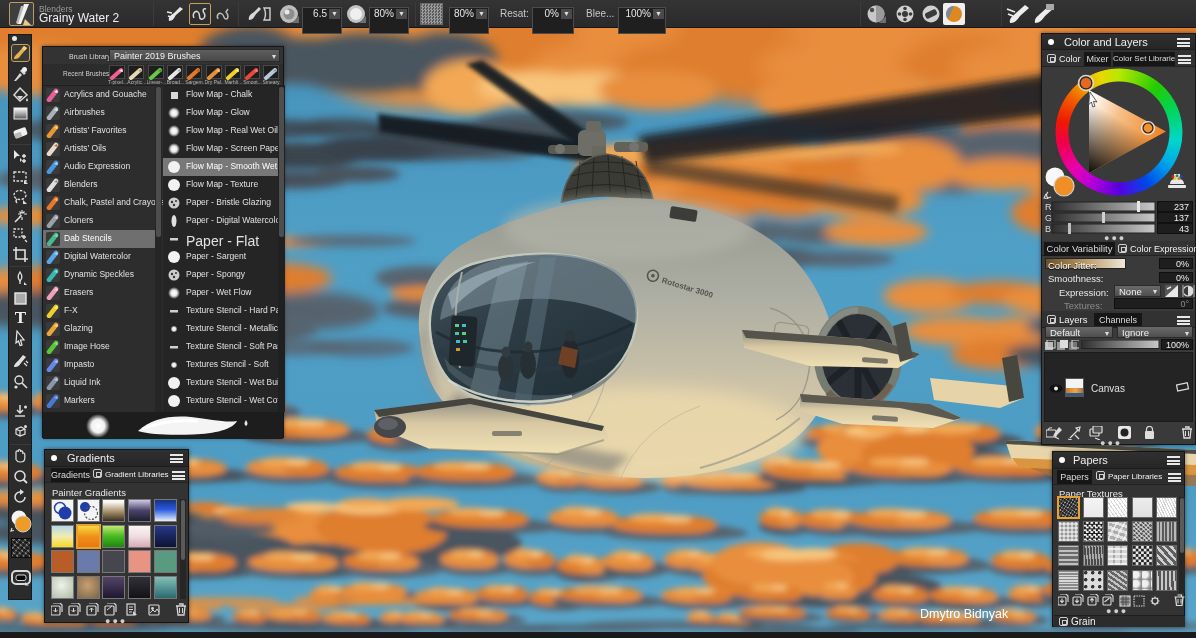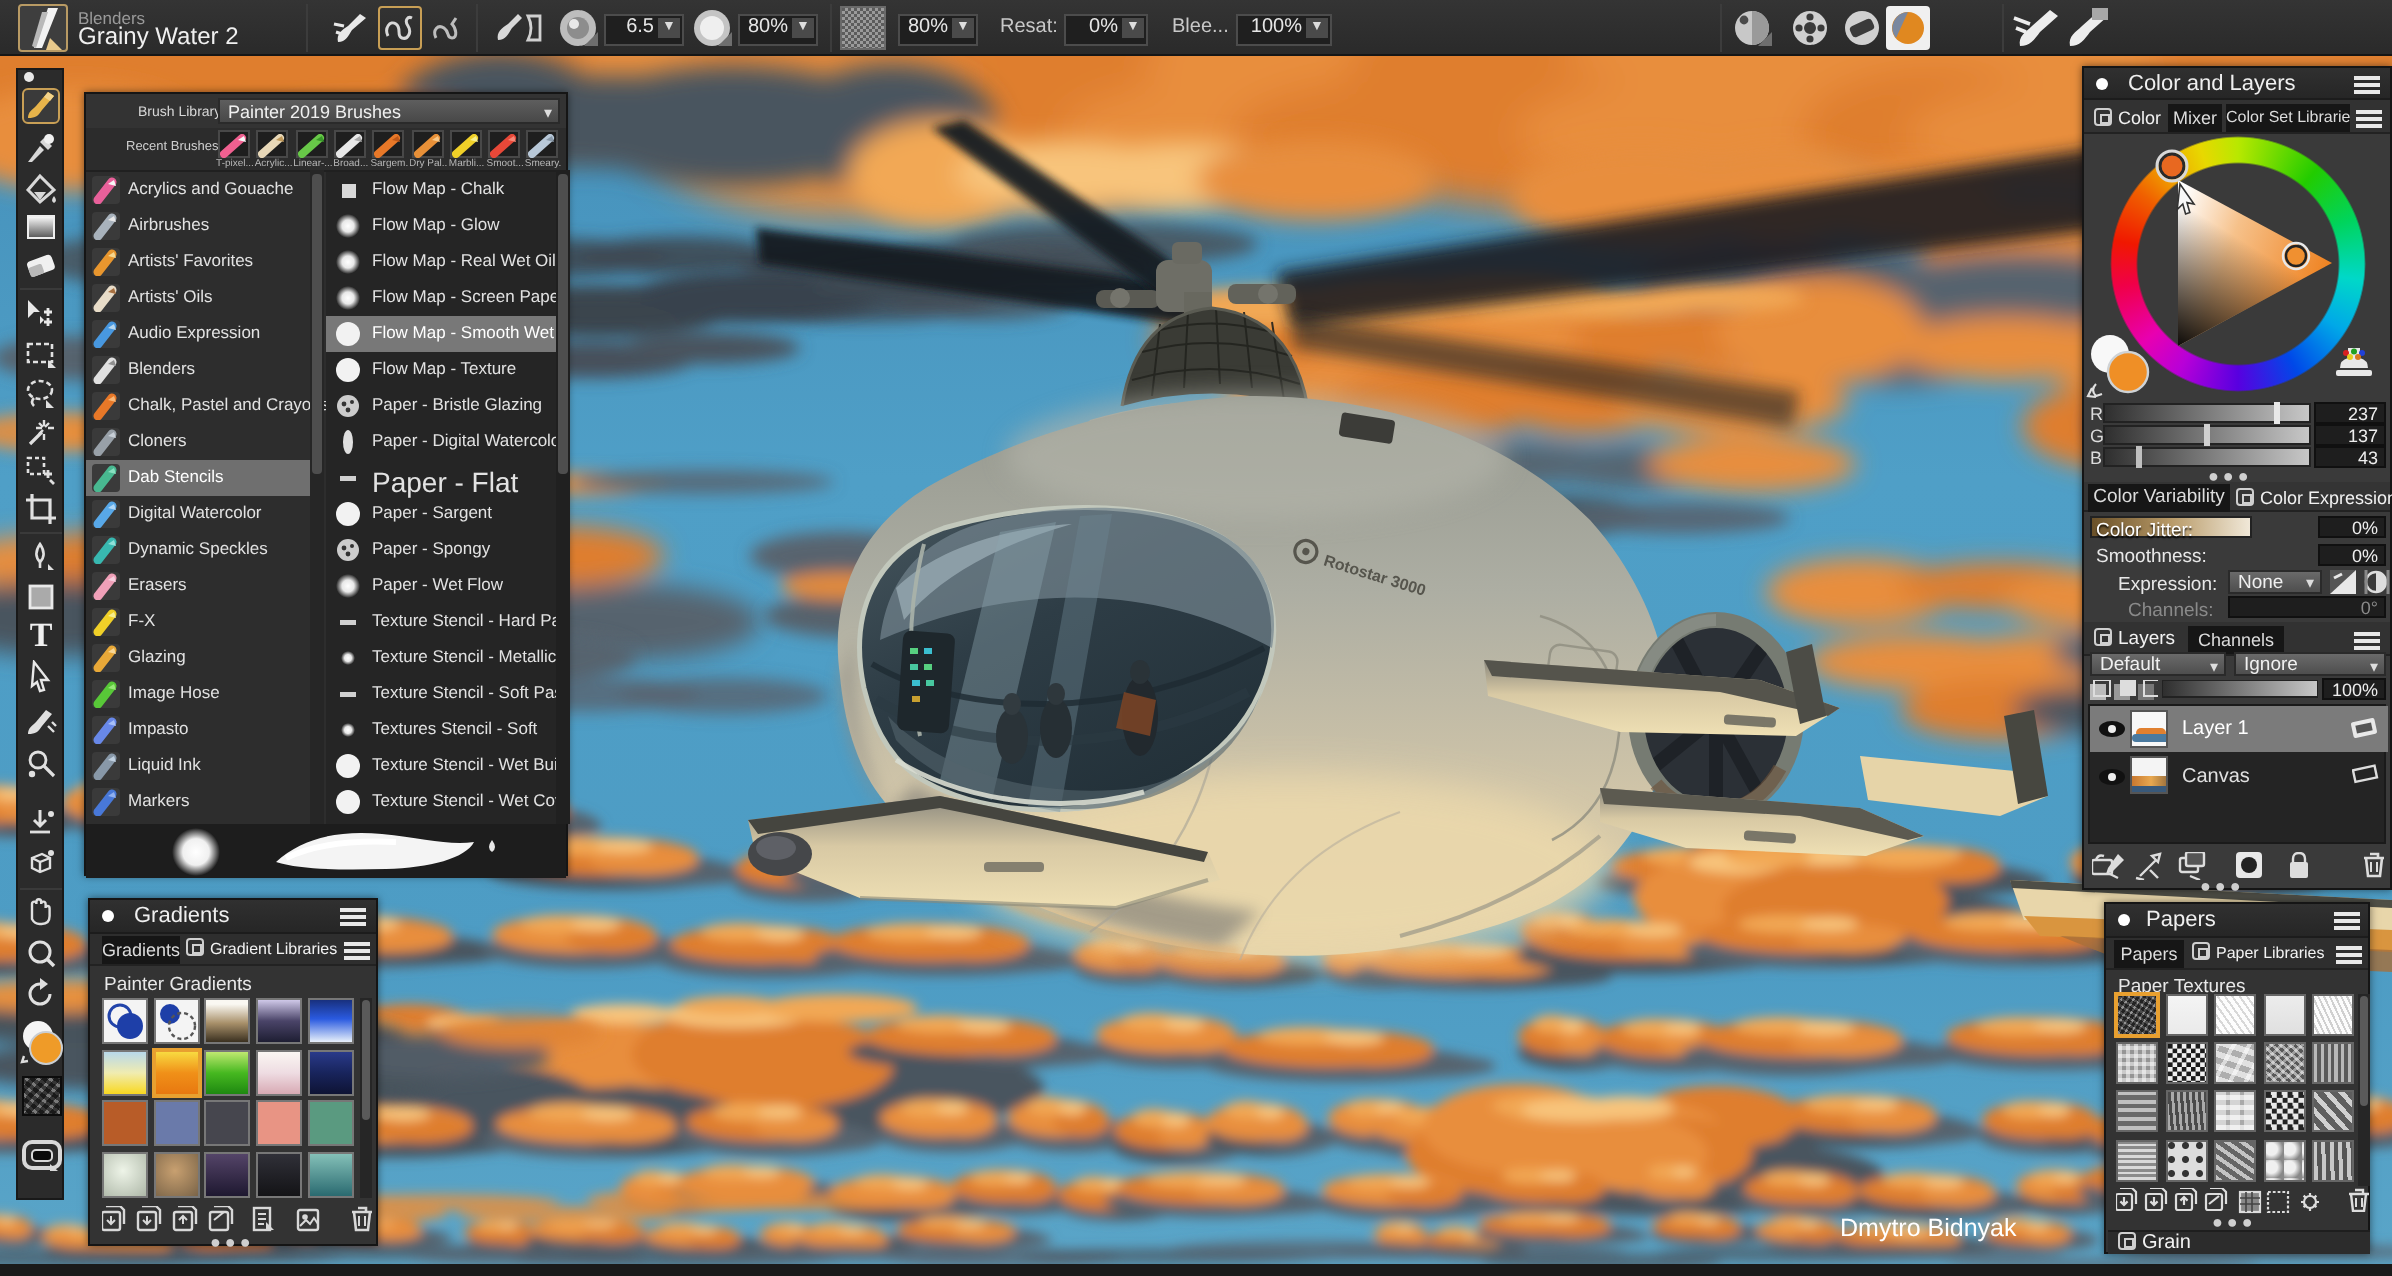--- a/index.html
+++ b/index.html
@@ -1,21 +1,21 @@
 <!DOCTYPE html>
 <html><head><meta charset="utf-8"><style>
 *{margin:0;padding:0;box-sizing:border-box}
 html,body{width:1196px;height:638px;overflow:hidden;background:#2c2c2c;font-family:"Liberation Sans",sans-serif}
 #stage{position:absolute;left:0;top:0;width:1196px;height:638px}
 .abs{position:absolute}
 
 #topbar{position:absolute;left:0;top:0;width:1196px;height:28px;background:linear-gradient(#343434,#2a2a2a);border-bottom:1px solid #161616}
 #topbar .sep{position:absolute;top:2px;width:1px;height:24px;background:#1d1d1d;border-right:1px solid #3c3c3c}
 .tlabel{position:absolute;color:#c8c8c8;font-size:10px;line-height:10px}
-.tbox{position:absolute;height:16px;background:#1f1f1f;border:1px solid #4c4c4c;color:#e6e6e6;font-size:10px;text-align:right;line-height:12px;padding-right:14px}
+.tbox{position:absolute;height:27px;background:#1f1f1f;border:1px solid #4c4c4c;color:#e6e6e6;font-size:10px;text-align:right;line-height:12px;padding-right:14px}
 .tbox .chev{position:absolute;right:1px;top:1px;width:11px;height:10px;background:#4a4a4a;color:#ddd;font-size:7px;line-height:10px;text-align:center}
 
 #ltool{position:absolute;left:8px;top:34px;width:24px;height:566px;background:#2b2b2b;border:1px solid #191919}
 .tool{position:absolute;left:3px;width:17px;height:17px}
 .tsep{position:absolute;left:1px;width:21px;height:1px;background:#1c1c1c;border-bottom:1px solid #3a3a3a}
 
 .panel{position:absolute;background:#333333;border:1px solid #151515;box-shadow:0 0 4px rgba(0,0,0,.5)}
 .phead{position:relative;height:17px;background:linear-gradient(#303030,#262626);border-bottom:1px solid #1c1c1c;color:#efefef;font-size:11px;line-height:17px}
 .pdot{position:absolute;left:6px;top:6px;width:6px;height:6px;border-radius:50%;background:#fff}
 .hamb{position:absolute;width:13px;height:9px;background:repeating-linear-gradient(#e8e8e8 0 2px,rgba(0,0,0,0) 2px 3.6px)}
@@ -1527,21 +1527,21 @@
     <svg class="abs" style="left:123px;top:251px" width="13" height="12">
         <rect x="0" y="0" width="13" height="12" fill="#555"></rect>
         <path d="M0,12 L13,0 L13,12 Z" fill="#e8e8e8"></path>
         <path d="M2,4 l4,-2" stroke="#e8e8e8" stroke-width="1.5"></path>
       </svg>
     <svg class="abs" style="left:140px;top:251px" width="13" height="12">
         <circle cx="6" cy="6" r="5" fill="none" stroke="#ddd" stroke-width="1.2"></circle>
         <path d="M6,1 A5,5 0 0 1 6,11 Z" fill="#ddd"></path>
         <path d="M1,0 v12 M12,0 v12" stroke="#888" stroke-width="1.5"></path>
       </svg>
-    <div class="rlab" style="left:22px;top:266px;font-size:9.5px;color:#8a8a8a">Channels:</div>
+    <div class="rlab" style="left:22px;top:266px;font-size:9.5px;color:#8a8a8a">Textures:</div>
     <div class="vbox" style="left:72px;top:264px;width:79px;color:#8a8a8a">0°</div>
 
     <div class="abs tabrow" style="position:absolute;left:0;top:277px;width:153px;height:17px;background:#323232">
         <div class="taba" style="left:5px;top:2px;font-size:9.5px"><span class="ticon"></span>Layers</div>
         <div class="tabd" style="left:52px;top:2px;width:48px;font-size:9px">Channels</div>
         <div class="hamb" style="right:5px;top:5px"></div>
       </div>
     <div class="ddl" style="left:3px;top:292px;width:68px;height:12px;line-height:12px">Default<span class="ch" style="line-height:13px">▾</span></div>
     <div class="ddl" style="left:75px;top:292px;width:76px;height:12px;line-height:12px">Ignore<span class="ch" style="line-height:13px">▾</span></div>
     <svg class="abs" style="left:3px;top:306px" width="34" height="11">
@@ -1555,35 +1555,20 @@
           <rect x="0" y="2" width="8" height="8" fill="#777"></rect>
           <rect x="3" y="0" width="8" height="8" fill="none" stroke="#ddd"></rect>
         </g>
       </svg>
     <svg class="abs" style="left:39px;top:306px" width="78" height="9">
         <rect x="0" y="0" width="78" height="8.5" fill="url(#slid)" stroke="#222"></rect>
       </svg>
     <div class="vbox" style="left:119px;top:305px;width:32px">100%</div>
 
     <div class="abs" style="left:2px;top:318px;width:149px;height:70px;background:#242424;border:1px solid #1a1a1a">
-      <div class="abs" style="left:0;top:0;width:149px;height:23px;background:#7b7b7b">
-        <svg class="abs" style="left:4px;top:7px" width="14" height="9">
-            <ellipse cx="7" cy="4.5" rx="6.5" ry="4" fill="#111"></ellipse>
-            <circle cx="7" cy="4.5" r="2" fill="#eee"></circle>
-          </svg>
-        <div class="abs" style="left:20px;top:2px;width:19px;height:19px;background:#f8f8f8;border:1px solid #555;overflow:hidden">
-          <div class="abs" style="left:2px;top:8px;width:15px;height:5px;background:#e08030;border-radius:3px"></div>
-          <div class="abs" style="left:0px;top:11px;width:19px;height:4px;background:#4a7aa0;border-radius:2px"></div>
-        </div>
-        <div class="rlab" style="left:46px;top:6px;font-size:10px;color:#fff">Layer 1</div>
-        <svg class="abs" style="left:130px;top:5px" width="15" height="12">
-            <rect x="1" y="2" width="12" height="8" rx="1" fill="#e8e8e8" transform="rotate(-12 7 6)"></rect>
-            <rect x="3" y="4" width="8" height="4" fill="#555" transform="rotate(-12 7 6)"></rect>
-          </svg>
-      </div>
       <div class="abs" style="left:0;top:23px;width:148px;height:24px">
         <svg class="abs" style="left:4px;top:8px" width="14" height="9">
             <ellipse cx="7" cy="4.5" rx="6.5" ry="4" fill="#111"></ellipse>
             <circle cx="7" cy="4.5" r="2" fill="#eee"></circle>
           </svg>
         <div class="abs" style="left:20px;top:2px;width:19px;height:19px;background:#f4f4f4;border:1px solid #555;overflow:hidden">
           <div class="abs" style="left:0;top:9px;width:19px;height:6px;background:linear-gradient(90deg,#c87830,#e8a850,#90683a)"></div>
           <div class="abs" style="left:0;top:14px;width:19px;height:5px;background:#39597a"></div>
         </div>
         <div class="rlab" style="left:46px;top:7px;font-size:10px;color:#e0e0e0">Canvas</div>

